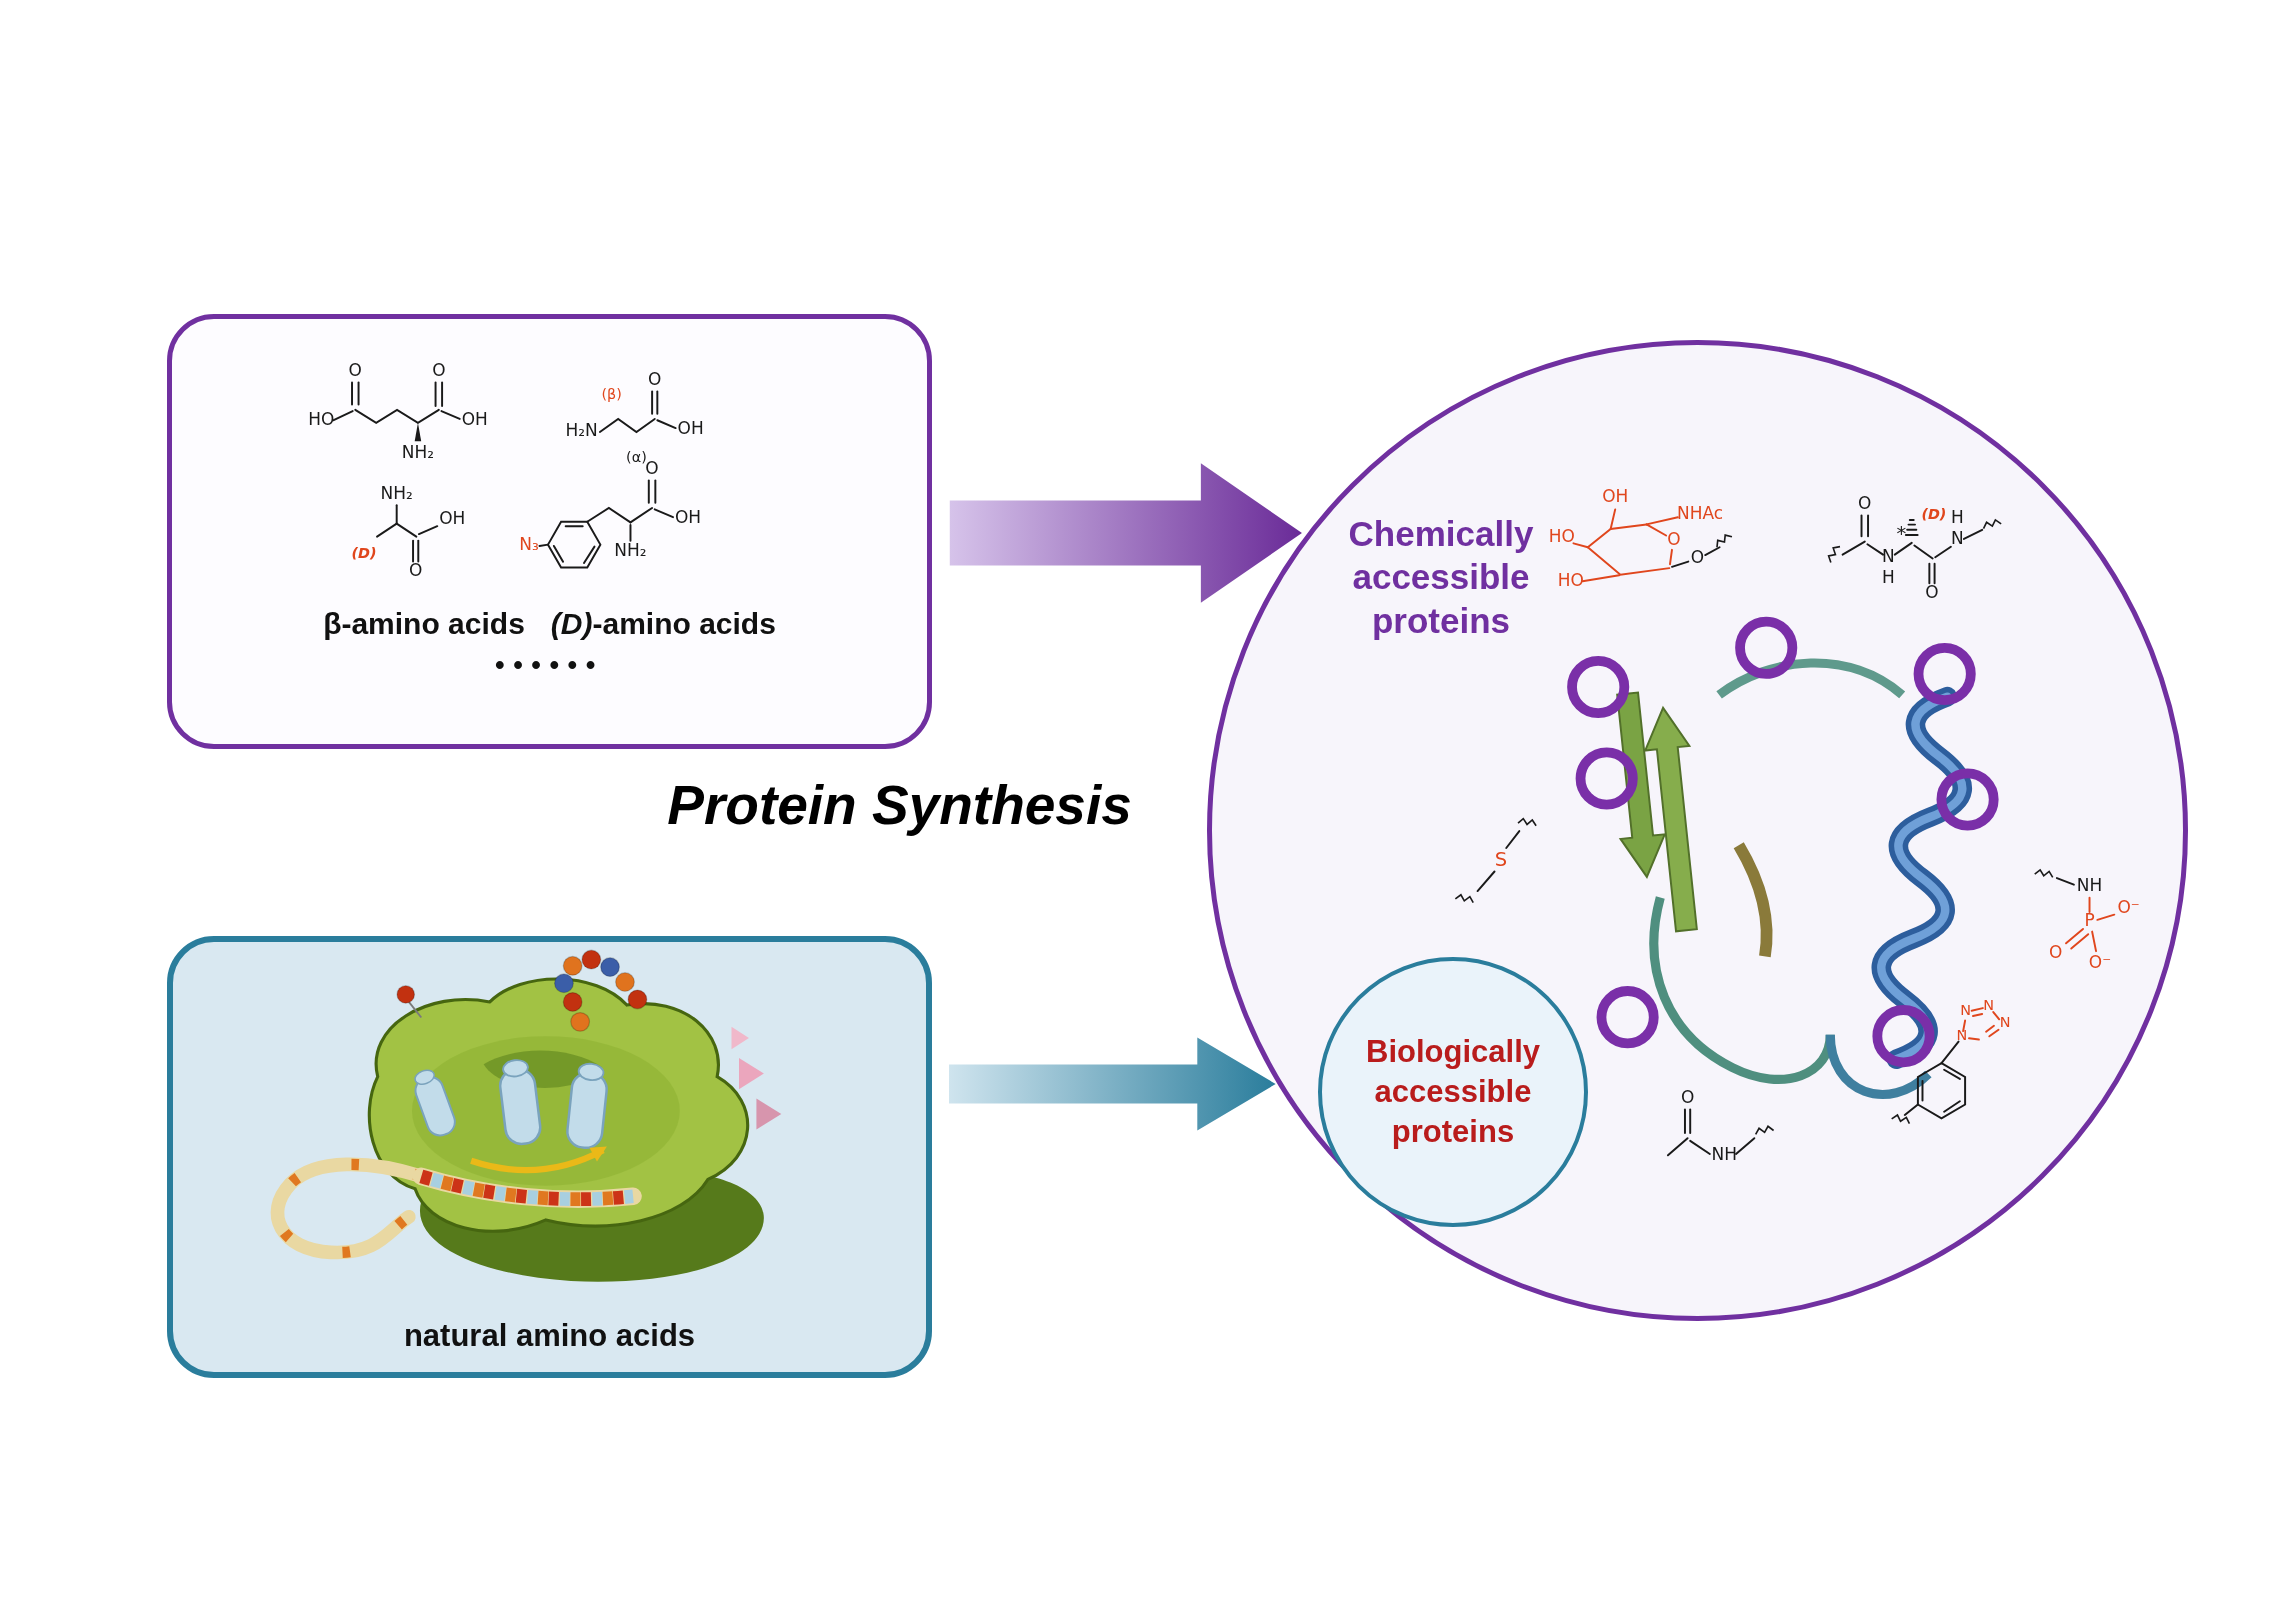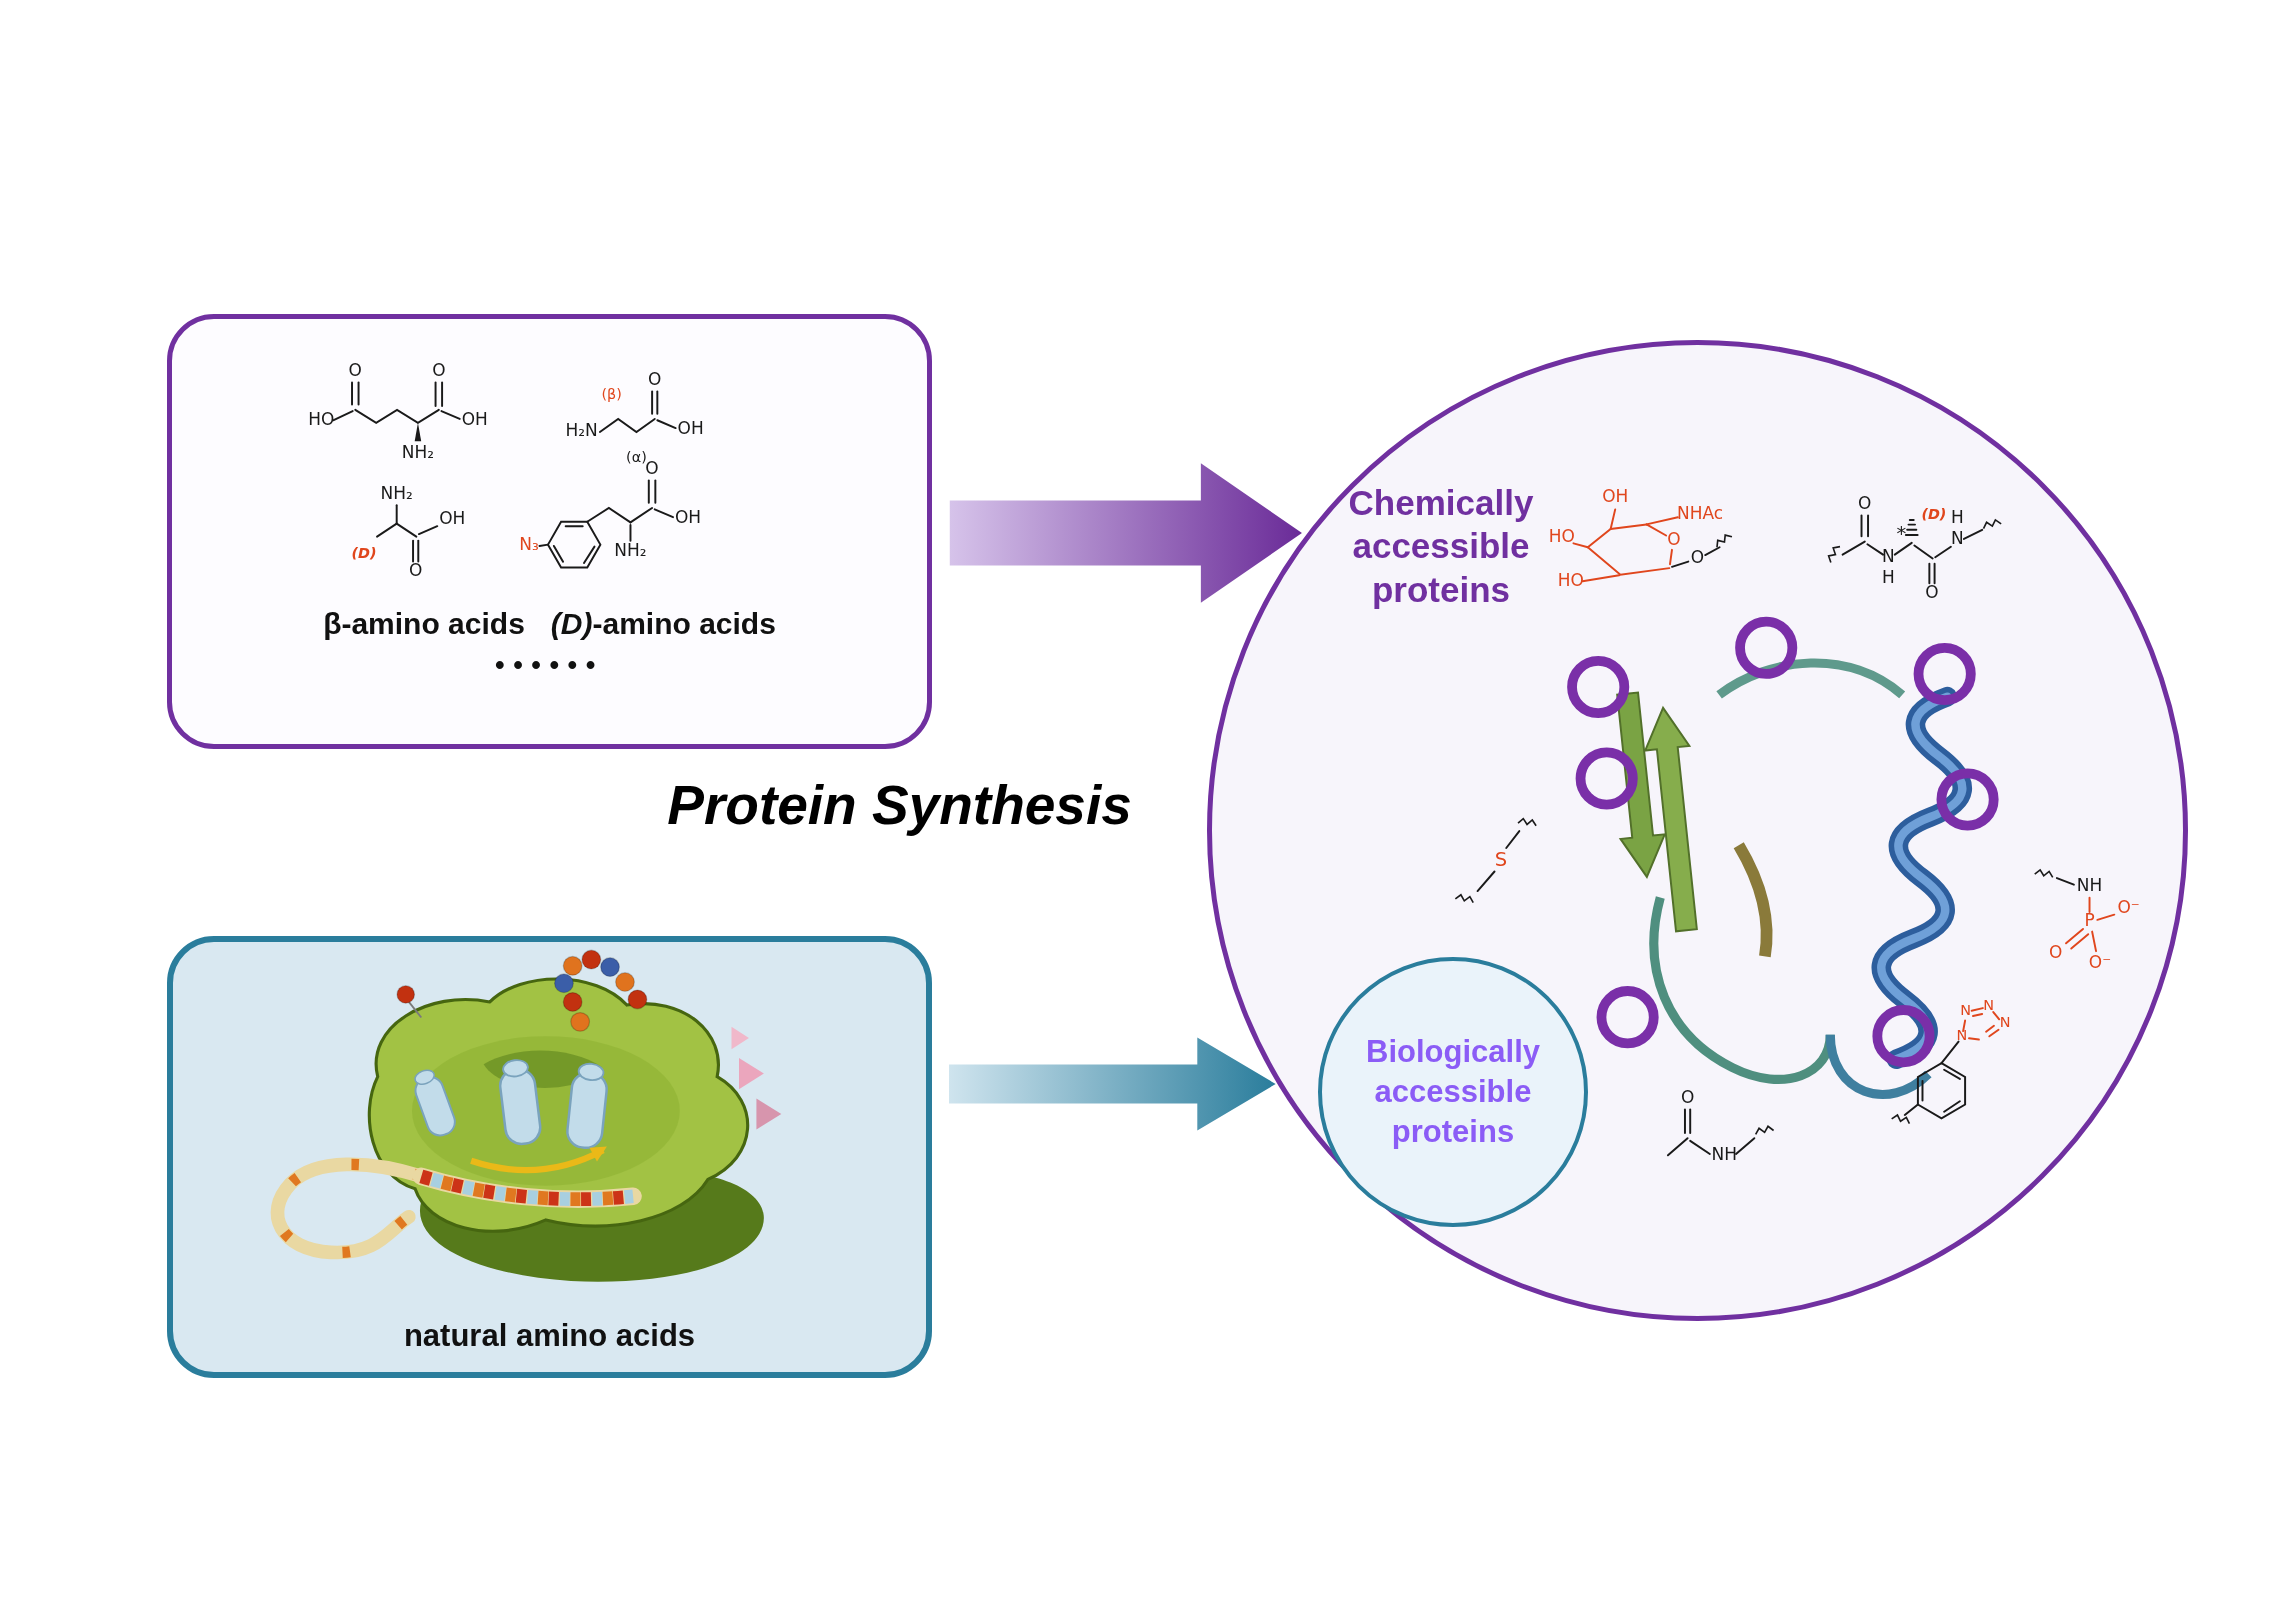--- a/index.html
+++ b/index.html
@@ -17,25 +17,25 @@
   svg text.it{font-style:italic;font-weight:bold;}
   svg text.big{font-size:30px;}
   .bond{stroke:#1a1a1a;stroke-width:3;fill:none;stroke-linecap:round;}
   .red-b{stroke:#e0461d;}
   #panel-captions{position:absolute;left:0;top:287px;width:100%;text-align:center;line-height:1.22;color:#111;}
   .caption{font-weight:bold;font-size:30px;color:#111;}
   .cap-row{display:flex;justify-content:center;gap:26px;}
   #dots{font-size:27.5px;letter-spacing:8.5px;font-weight:bold;margin-top:5.2px;}
   #protein-synthesis{position:absolute;left:589px;top:773px;width:621px;text-align:center;
       font-size:55px;font-weight:bold;font-style:italic;color:#000000;}
-  #chem-label{position:absolute;left:98px;top:136px;width:262px;text-align:center;color:#7030a0;
+  #chem-label{position:absolute;left:98px;top:167px;width:262px;text-align:center;color:#7030a0;
       font-weight:bold;font-size:35px;line-height:1.24;}
   #bio-badge{position:absolute;left:106px;top:612px;width:270px;height:270px;border-radius:50%;
       background:#eaf3fa;border:4.6px solid #2a7d9c;box-sizing:border-box;display:flex;align-items:center;
-      justify-content:center;text-align:center;color:#8b5cf6;font-weight:bold;font-size:31px;line-height:1.28;}
+      justify-content:center;text-align:center;color:#b91c1c;font-weight:bold;font-size:31px;line-height:1.28;}
   #natural-label{position:absolute;left:0;bottom:18.3px;width:100%;text-align:center;
       font-size:31px;font-weight:bold;color:#111;}
   .arrow-svg{position:absolute;overflow:visible;}
 </style>
 </head>
 <body>
 
 <div id="canvas">
 
   

